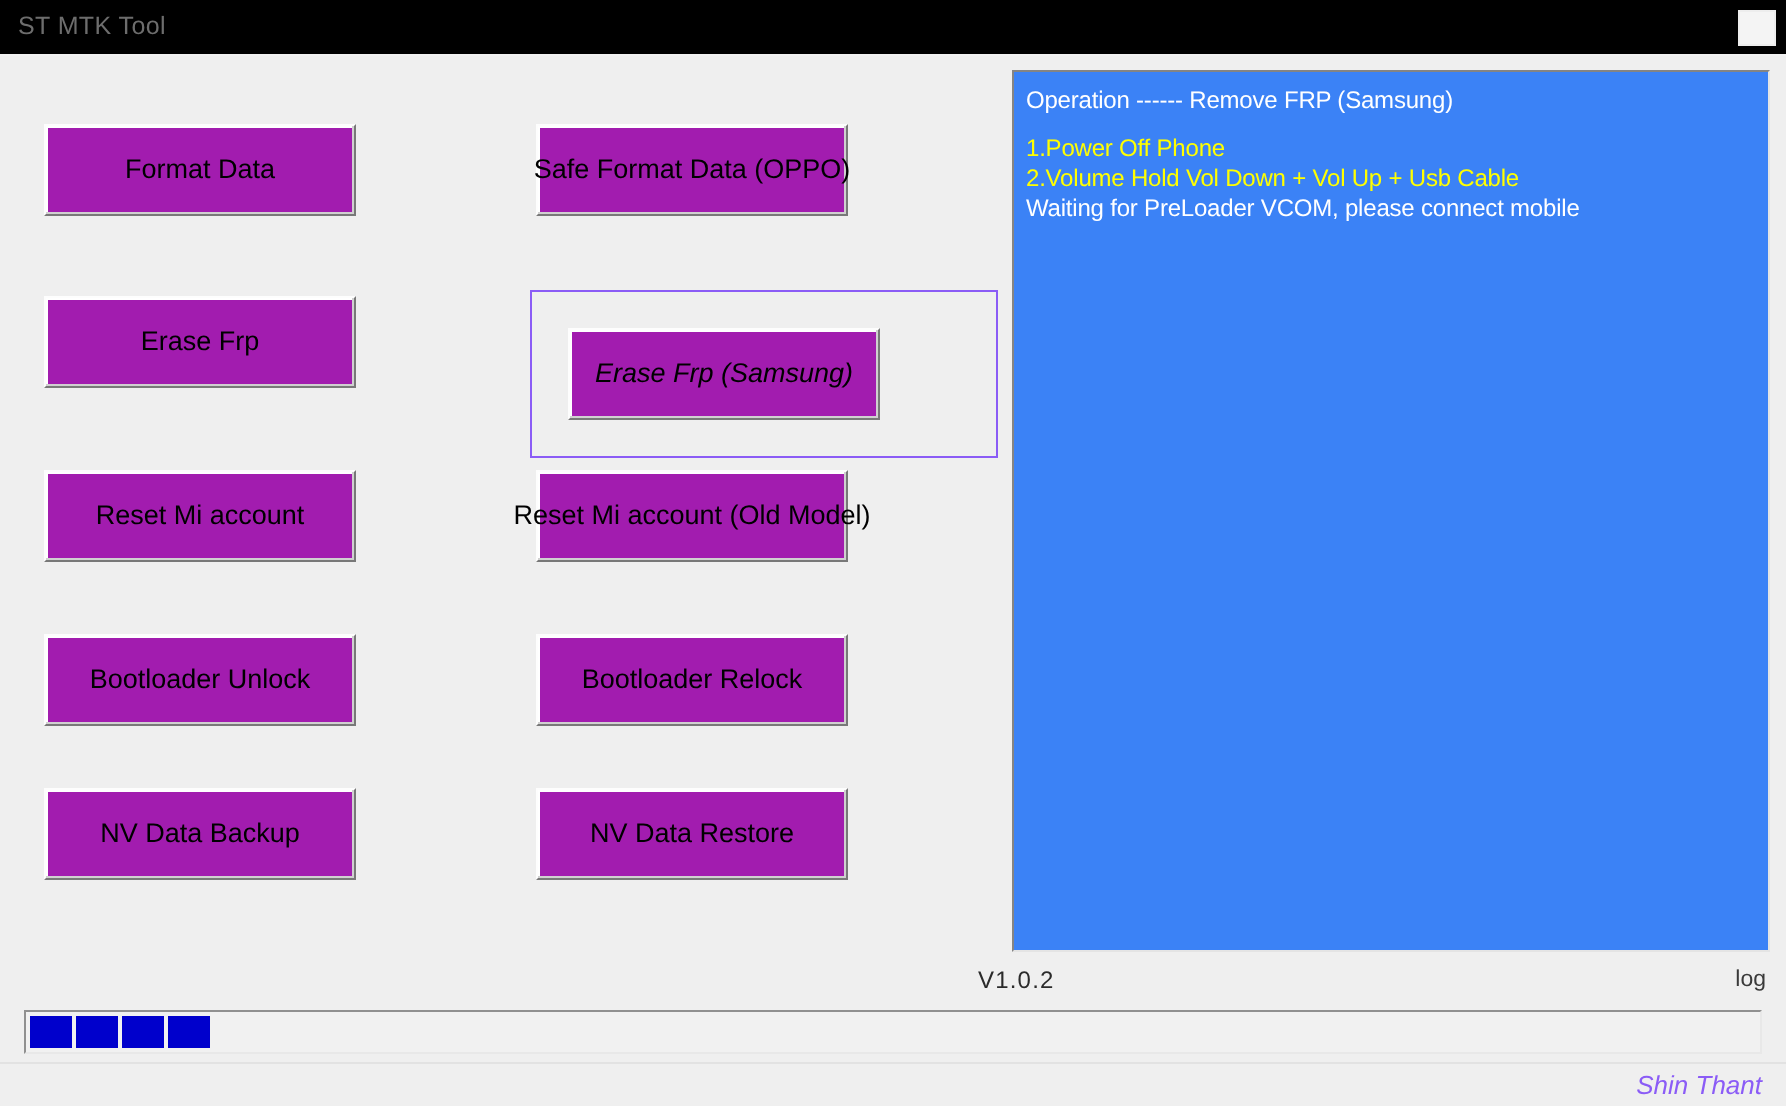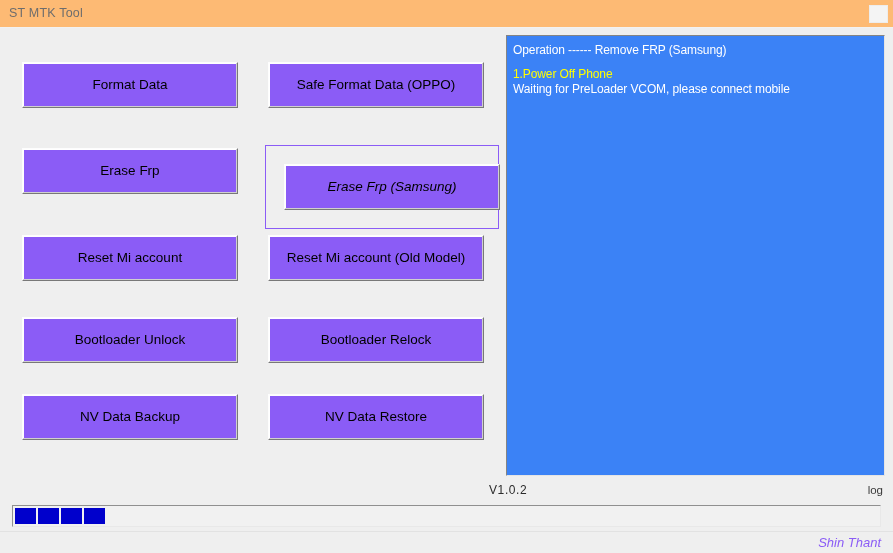--- a/index.html
+++ b/index.html
@@ -13,21 +13,21 @@
     font-family: "Liberation Sans", sans-serif;
     overflow: hidden;
     position: relative;
   }
 
   
   .titlebar {
     position: absolute;
     left: 0; top: 0;
     width: 893px; height: 28px;
-    background: #fdba74;
+    background: #000000;
     border-bottom: 1px solid #f2f2f2;
     box-sizing: border-box;
   }
   .titlebar-text {
     position: absolute;
     left: 9px; top: 6px;
     font-size: 12.5px;
     color: #6d6d6d;
     letter-spacing: .2px;
     white-space: nowrap;
@@ -49,23 +49,23 @@
   }
   .btn-wrap.focused {
     border: 1px solid #8b5cf6;
     box-sizing: content-box;
     padding: 18px;
     margin-left: -3px;
     margin-top: -3px;
     font-style: italic;
   }
   .btn {
-    width: 216px;
+    width: 156px;
     height: 46px;
-    background: #8b5cf6;
+    background: #a21caf;
     box-sizing: border-box;
     border-top: 1px solid #fdfdfd;
     border-left: 1px solid #fdfdfd;
     border-right: 1px solid #787878;
     border-bottom: 1px solid #787878;
     box-shadow: inset -1px -1px 0 0 #d0d0d0, inset 1px 1px 0 0 #ffffff;
     font-family: "Liberation Sans", sans-serif;
     font-size: 13.5px;
     color: #000000;
     display: flex;
@@ -198,20 +198,21 @@
     <div class="btn-wrap" style="left: 268px; top: 394px;">
       <div class="btn">NV Data Restore</div>
     </div>
   </div>
 
 <div class="console">
   <div id="console-lines">
       <div class="log-line log-white">Operation ------ Remove FRP (Samsung)</div>
       <div class="log-gap"></div>
       <div class="log-line log-yellow">1.Power Off Phone</div>
+      <div class="log-line log-yellow">2.Volume Hold Vol Down + Vol Up + Usb Cable</div>
       <div class="log-line log-white">Waiting for PreLoader VCOM, please connect mobile</div>
     </div>
 </div>
 
 <div class="version">V1.0.2</div>
 <div class="loglabel">log</div>
 
 <div class="progress" id="progress-bar">
     <div class="progress-block" style="background: rgb(0, 0, 204);"></div>
     <div class="progress-block" style="background: rgb(0, 0, 204);"></div>

